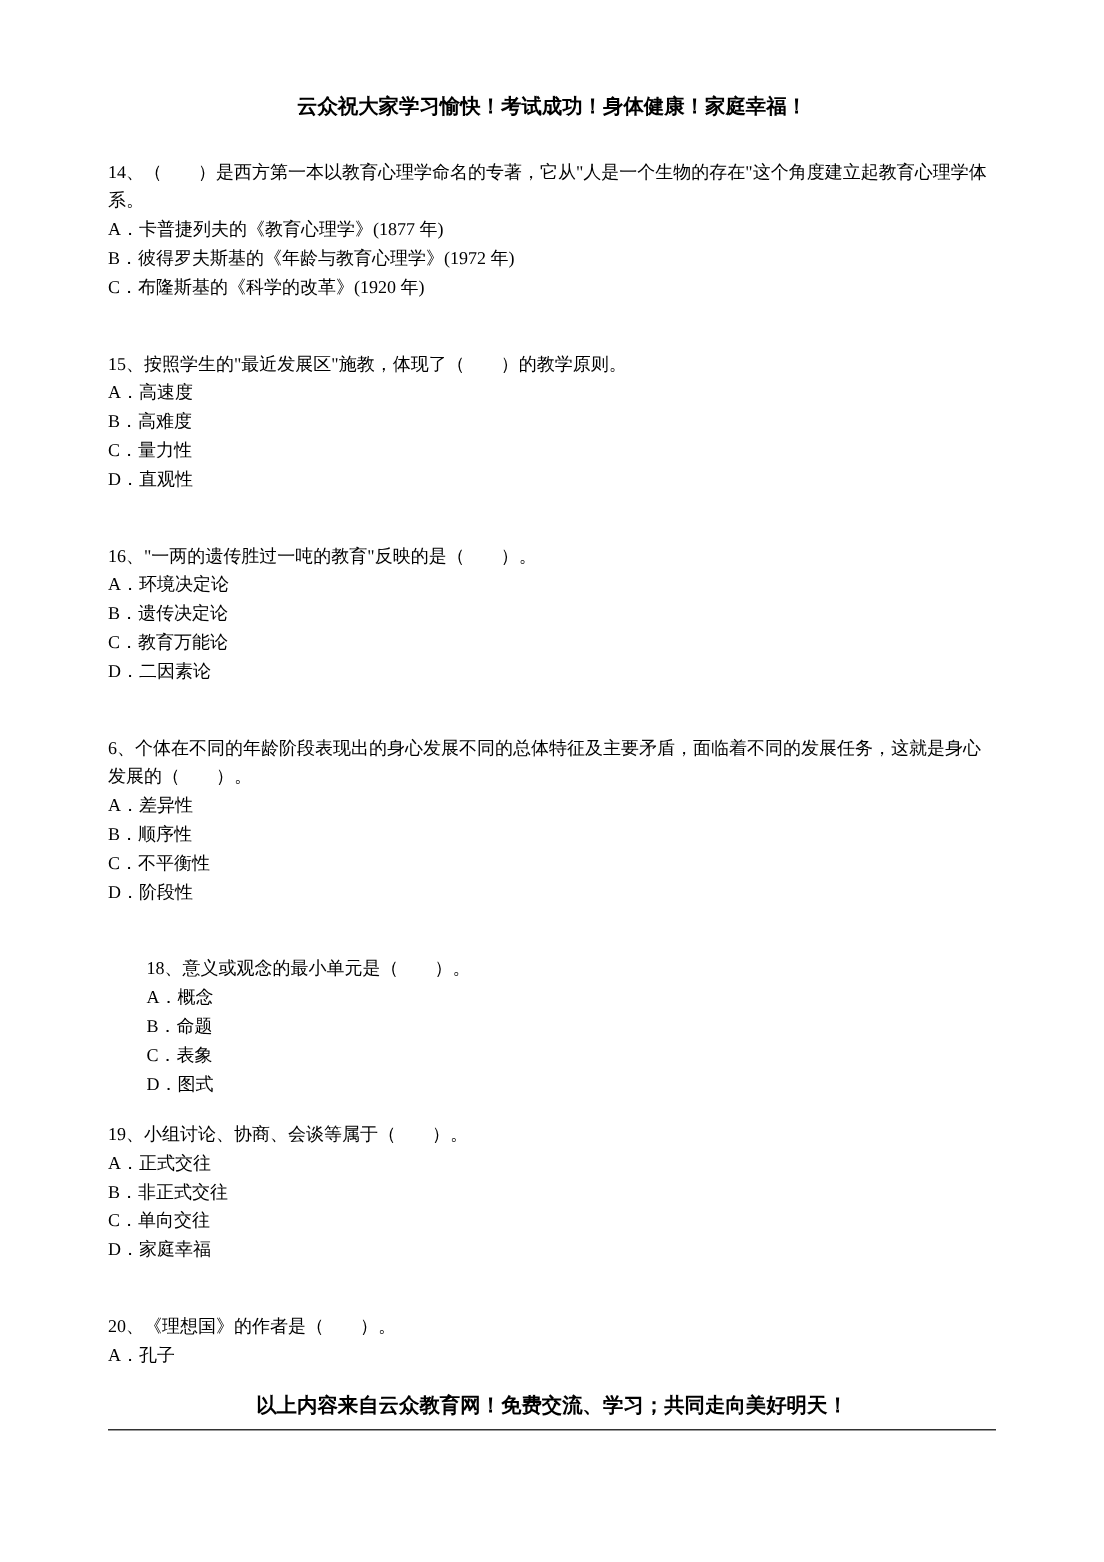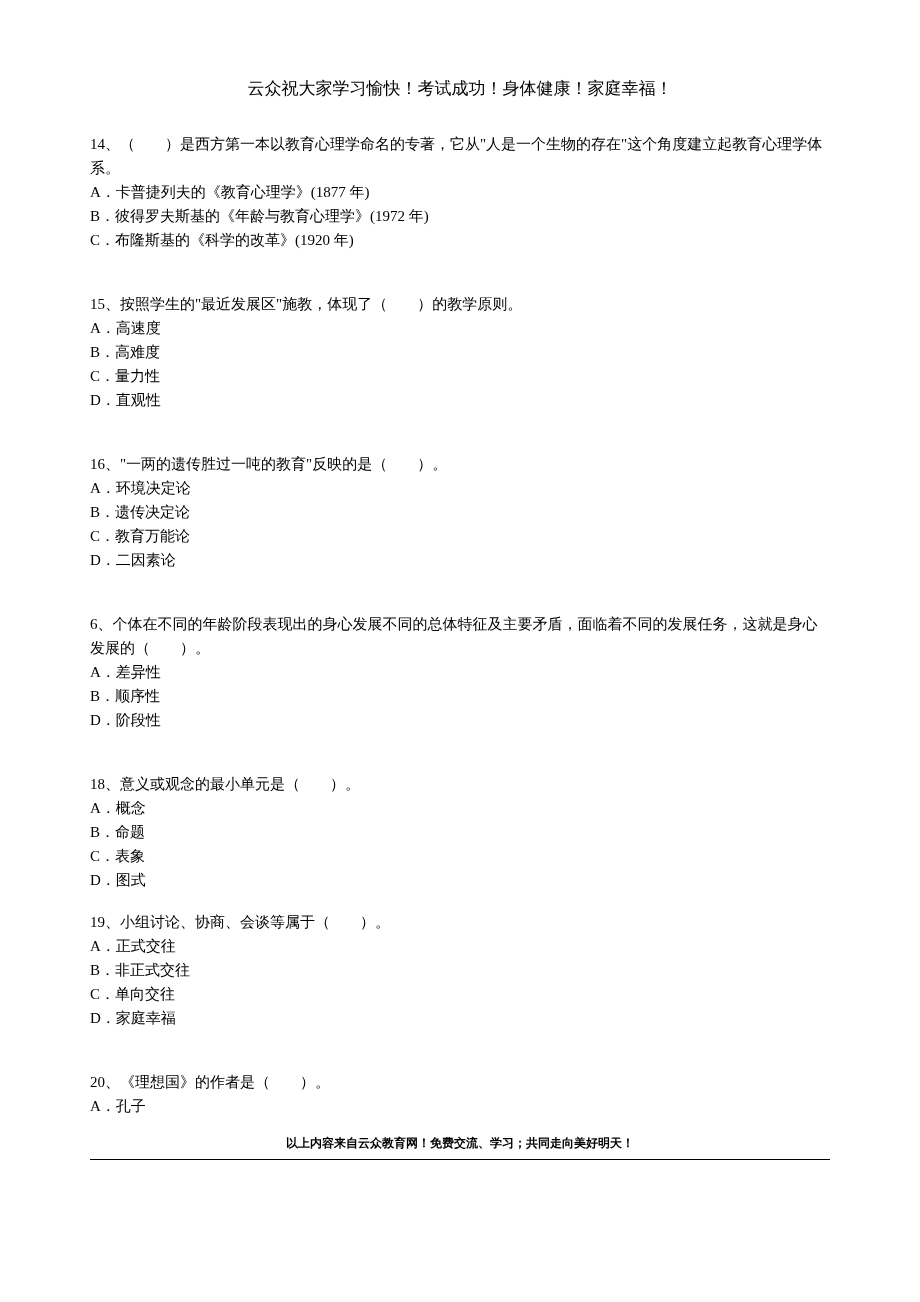--- a/index.html
+++ b/index.html
@@ -9,33 +9,33 @@
     background: #ffffff;
     font-family: "SimSun", "宋体", serif;
     font-size: 15px;
     color: #000000;
     line-height: 1.6;
     padding: 75px 90px 40px 90px;
     position: relative;
   }
   .header {
     text-align: center;
-    font-weight: normal;
+    font-weight: bold;
     font-size: 17px;
     margin-bottom: 30px;
   }
   .question-block { margin-bottom: 40px; }
-  .question-block.tight { margin-bottom: 18px; }
+  .question-block.tight { margin-bottom: 18px; margin-left: 32px; }
   .question-block.last { margin-bottom: 8px; }
   .stem { }
   .option { }
   .footer {
     text-align: center;
     font-weight: bold;
-    font-size: 12px;
+    font-size: 17px;
     margin-top: 16px;
   }
   .hr-line {
     margin-top: 6px;
     border: none;
     border-top: 1px solid #000000;
     width: 100%;
   }
 </style>
 </head>
@@ -63,20 +63,21 @@
   <div class="option">A．环境决定论</div>
   <div class="option">B．遗传决定论</div>
   <div class="option">C．教育万能论</div>
   <div class="option">D．二因素论</div>
 </div>
 
 <div class="question-block">
   <div class="stem">6、个体在不同的年龄阶段表现出的身心发展不同的总体特征及主要矛盾，面临着不同的发展任务，这就是身心发展的（　　）。</div>
   <div class="option">A．差异性</div>
   <div class="option">B．顺序性</div>
+  <div class="option">C．不平衡性</div>
   <div class="option">D．阶段性</div>
 </div>
 
 <div class="question-block tight">
   <div class="stem">18、意义或观念的最小单元是（　　）。</div>
   <div class="option">A．概念</div>
   <div class="option">B．命题</div>
   <div class="option">C．表象</div>
   <div class="option">D．图式</div>
 </div>

